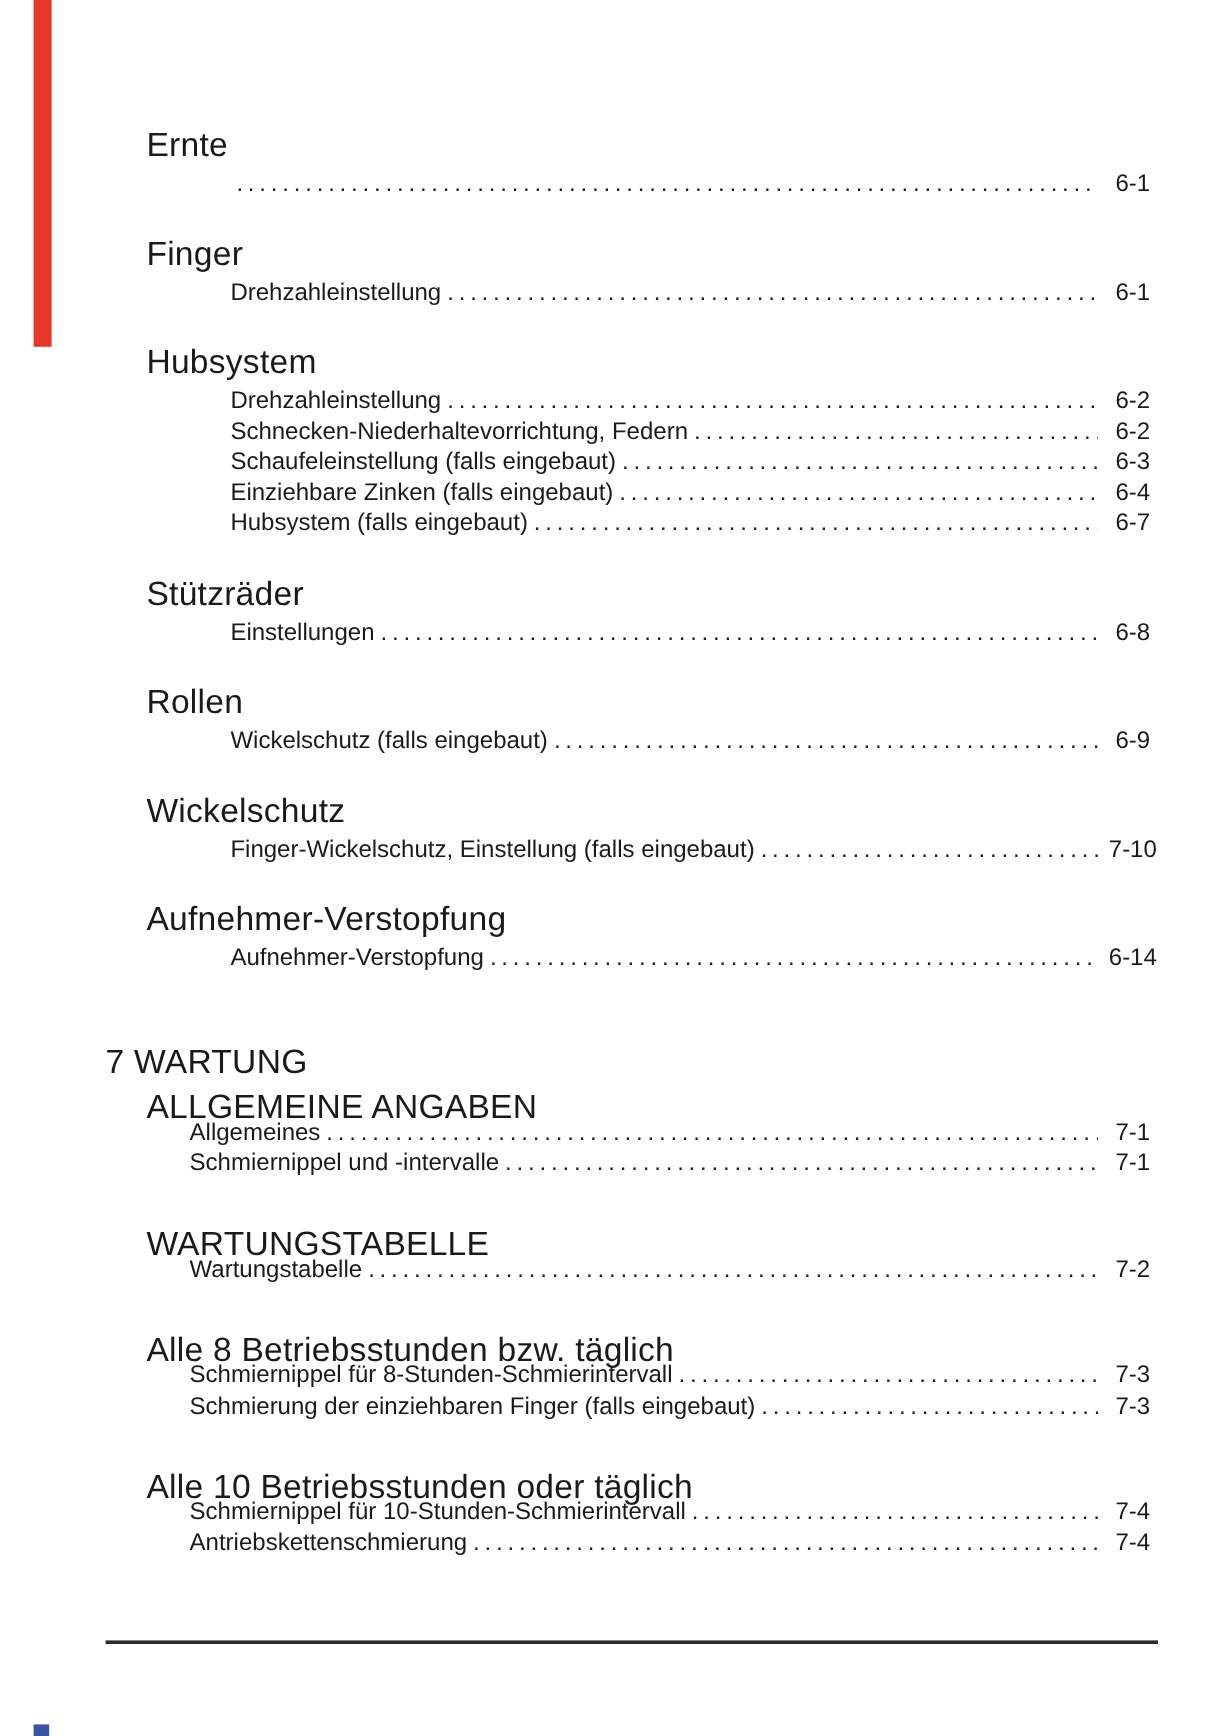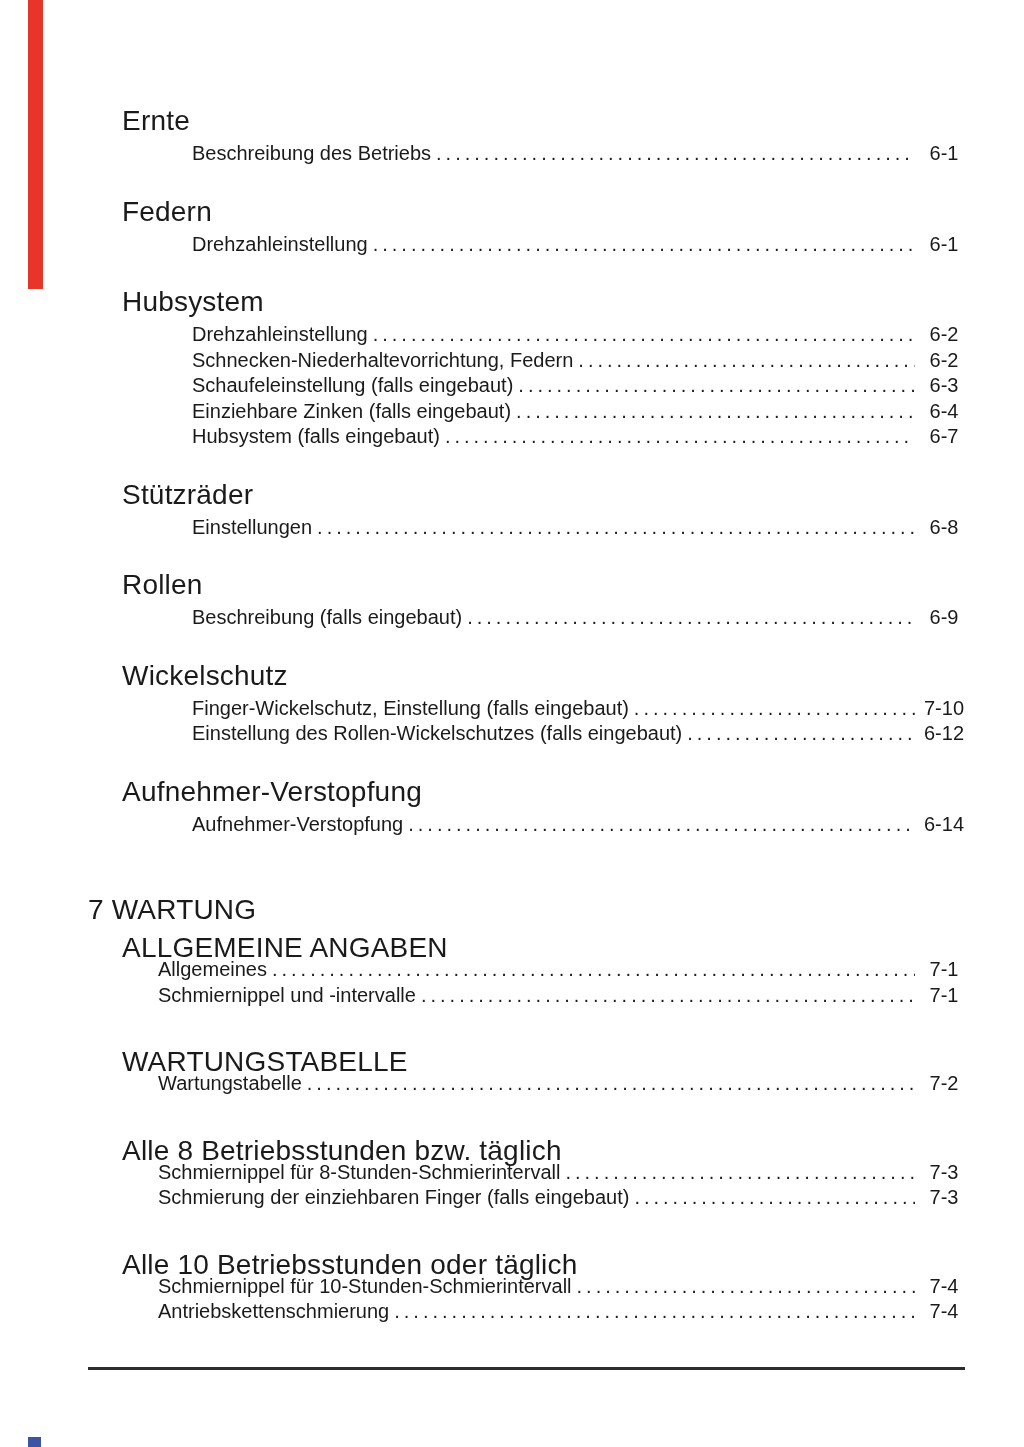--- a/index.html
+++ b/index.html
@@ -88,29 +88,28 @@
 <div class="page">
 
   <div class="red-tab" style="background: rgb(232, 53, 42);"></div>
 
   <div class="toc">
     <div id="ch6-sections" class="group">
   <section class="sec">
     <h2 class="sec-heading">Ernte</h2>
     <div class="entries">
   <div class="entry">
-    <span class="label">Beschreibung des Betriebs</span>
     <span class="dots"></span>
     <span class="pagenum">6-1</span>
   </div>
 </div>
   </section>
 
   <section class="sec">
-    <h2 class="sec-heading">Federn</h2>
+    <h2 class="sec-heading">Finger</h2>
     <div class="entries">
   <div class="entry">
     <span class="label">Drehzahleinstellung</span>
     <span class="dots"></span>
     <span class="pagenum">6-1</span>
   </div>
 </div>
   </section>
 
   <section class="sec">
@@ -156,41 +155,36 @@
     <span class="dots"></span>
     <span class="pagenum">6-8</span>
   </div>
 </div>
   </section>
 
   <section class="sec">
     <h2 class="sec-heading">Rollen</h2>
     <div class="entries">
   <div class="entry">
-    <span class="label">Beschreibung (falls eingebaut)</span>
+    <span class="label">Wickelschutz (falls eingebaut)</span>
     <span class="dots"></span>
     <span class="pagenum">6-9</span>
   </div>
 </div>
   </section>
 
   <section class="sec">
     <h2 class="sec-heading">Wickelschutz</h2>
     <div class="entries">
   <div class="entry">
     <span class="label">Finger-Wickelschutz, Einstellung (falls eingebaut)</span>
     <span class="dots"></span>
     <span class="pagenum">7-10</span>
   </div>
 
-  <div class="entry">
-    <span class="label">Einstellung des Rollen-Wickelschutzes (falls eingebaut)</span>
-    <span class="dots"></span>
-    <span class="pagenum">6-12</span>
-  </div>
 </div>
   </section>
 
   <section class="sec">
     <h2 class="sec-heading">Aufnehmer-Verstopfung</h2>
     <div class="entries">
   <div class="entry">
     <span class="label">Aufnehmer-Verstopfung</span>
     <span class="dots"></span>
     <span class="pagenum">6-14</span>

